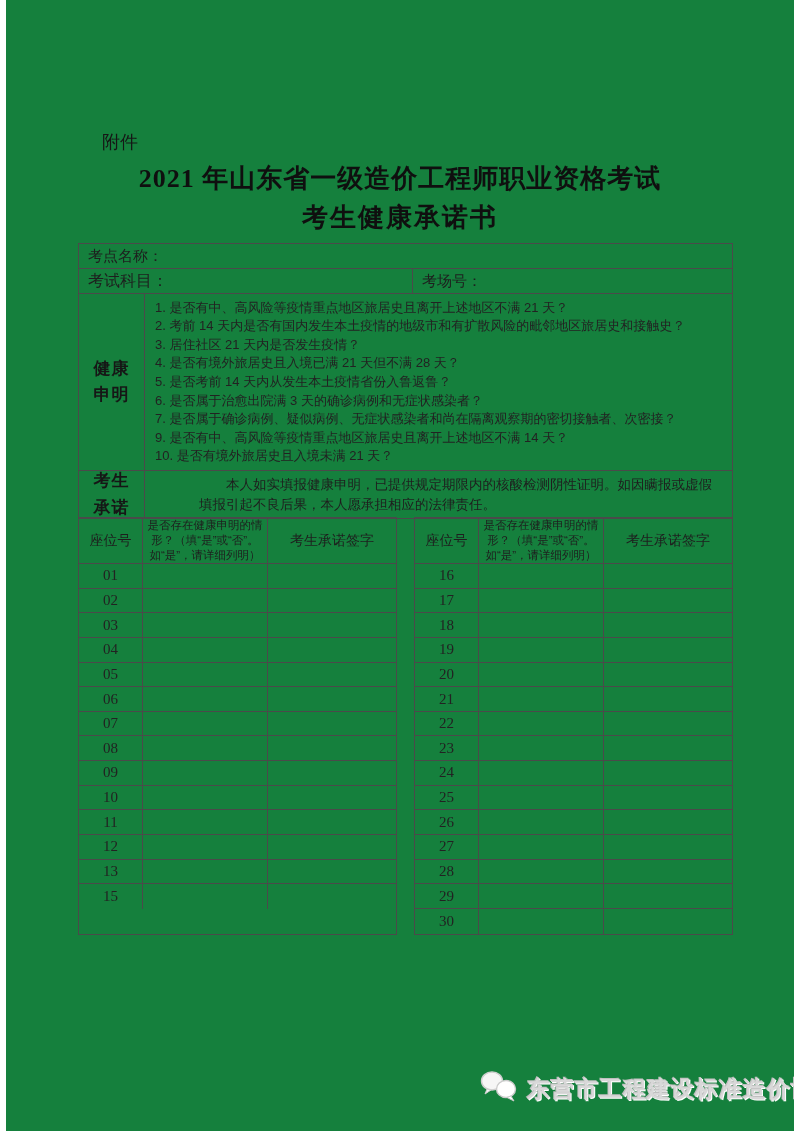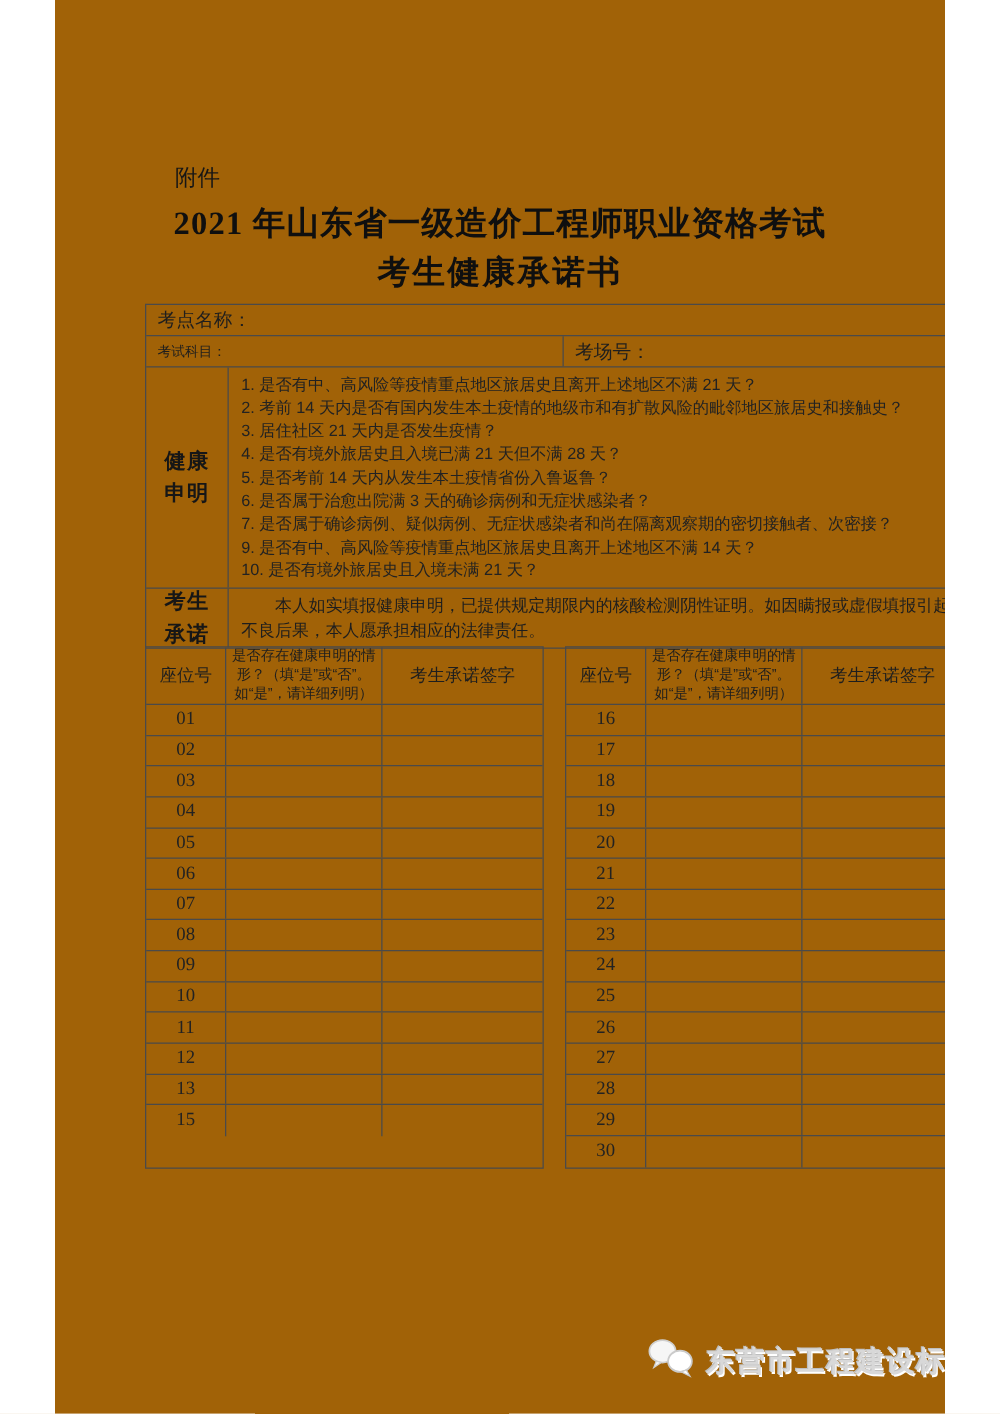--- a/index.html
+++ b/index.html
@@ -1,22 +1,22 @@
 <!DOCTYPE html>
 <html><head>
 <meta charset="utf-8">
 <style>
   * { box-sizing: border-box; margin: 0; padding: 0; }
   html,body { background:#fff; }
   .page {
     position: relative;
-    width: 712px;
+    width: 788px;
     height: 1131px;
     margin: 0 auto;
-    background: #a16207;
+    background: #15803d;
     font-family: "Liberation Sans", sans-serif;
     color: #1e1e1e;
     overflow: hidden;
   }
   .attachment {
     position: absolute; left: 96px; top: 130px;
     font-size: 18px; color: #161616;
   }
   .title {
     position: absolute; left: 0; width: 100%;
@@ -31,37 +31,37 @@
     position: absolute; left: 72px; top: 243px; width: 655px;
     border: 1px solid #4a4a4a; background: transparent;
   }
   .site-row {
     height: 25px; border-bottom: 1px solid #4a4a4a;
     display: flex; align-items: center; padding-left: 9px; font-size: 15px;
   }
   .subject-row { height: 25px; border-bottom: 1px solid #4a4a4a; display: flex; }
   .subject-row .cl {
     width: 334px; border-right: 1px solid #4a4a4a;
-    display: flex; align-items: center; padding-left: 9px; font-size: 11px;
+    display: flex; align-items: center; padding-left: 9px; font-size: 16px;
   }
   .subject-row .cr { flex: 1; display: flex; align-items: center; padding-left: 9px; font-size: 15px; }
 
   .health-row { height: 177px; border-bottom: 1px solid #4a4a4a; display: flex; }
   .label-col {
     width: 66px; border-right: 1px solid #4a4a4a;
     display: flex; flex-direction: column; align-items: center; justify-content: center;
     font-size: 17px; font-weight: 700; line-height: 1.55; letter-spacing: 1px; color:#161616;
   }
   .questions {
     flex: 1; display: flex; flex-direction: column; justify-content: space-evenly;
     padding: 4px 10px; font-size: 13px; color: #222;
   }
   .promise-row { height: 47px; display: flex; }
   .promise-text { flex: 1; padding: 4px 10px 0 10px; font-size: 13.5px; line-height: 20px; }
-  .promise-text p { text-indent: 2em; }
+  .promise-text p { text-indent: 2em; margin-left: 44px; }
 
   
   .seat-area {
     position: absolute; left: 72px; top: 517px; width: 655px;
     display: flex; justify-content: space-between;
   }
   .seat-table { width: 319px; border: 1px solid #4a4a4a; background: transparent; }
   .seat-header { display: flex; height: 46px; border-bottom: 1px solid #4a4a4a; text-align: center; }
   .c1 { width: 64px; border-right: 1px solid #4a4a4a; }
   .c2 { width: 125px; border-right: 1px solid #4a4a4a; }

